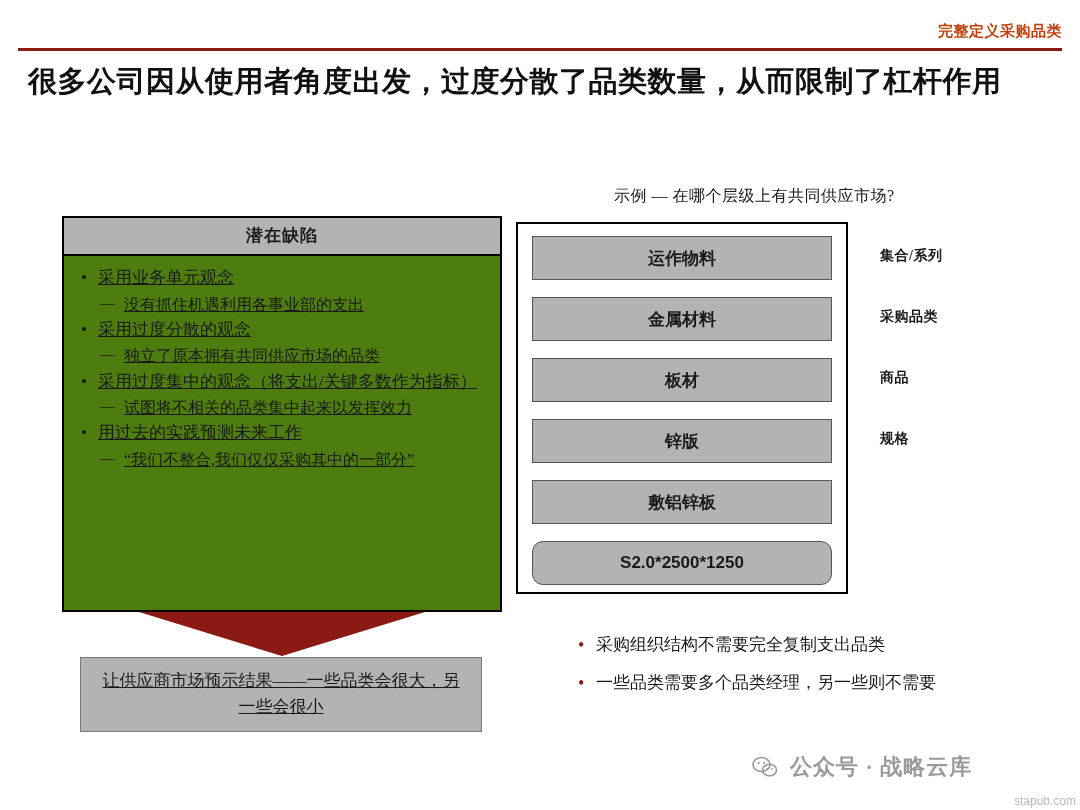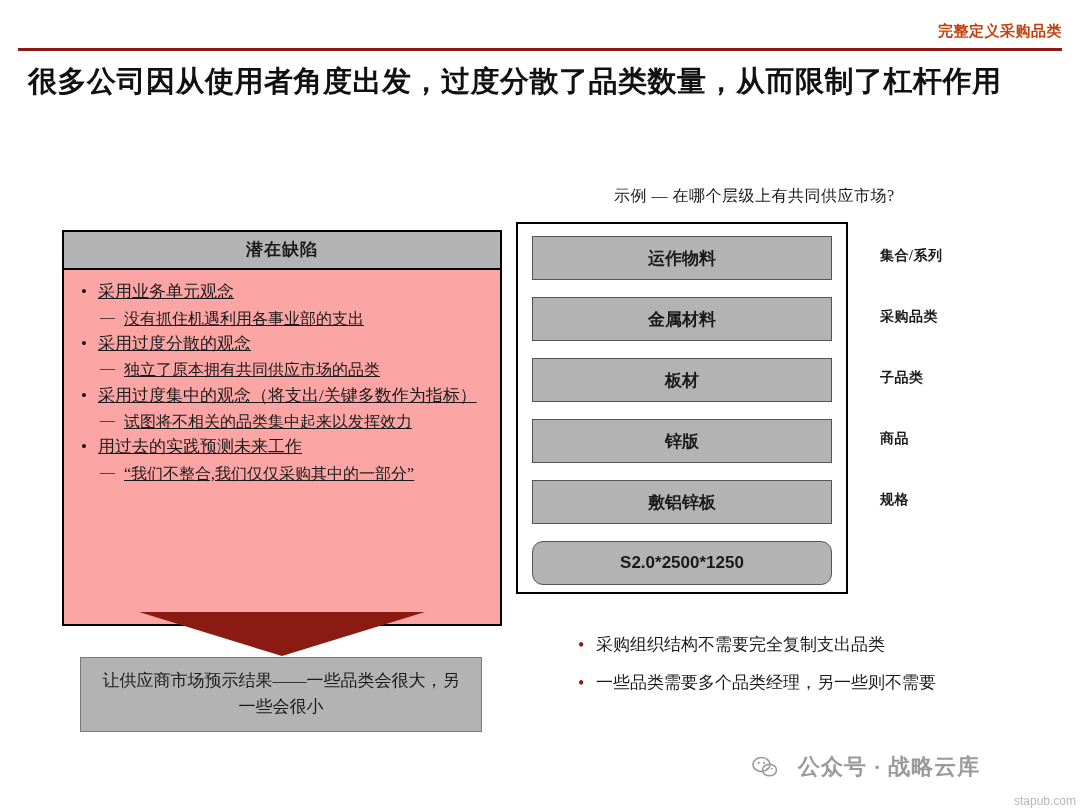--- a/index.html
+++ b/index.html
@@ -45,24 +45,24 @@
     font-weight: bold;
     line-height: 1.35;
     color: #111;
     letter-spacing: 0.5px;
   }
 
   
   .pitfall-box {
     position: absolute;
     left: 62px;
-    top: 230px;
+    top: 216px;
     width: 440px;
     border: 2px solid #000;
-    background: #fca5a5;
+    background: #4d7c0f;
     box-sizing: border-box;
   }
   .pitfall-head {
     background: #b3b3b3;
     border-bottom: 2px solid #000;
     text-align: center;
     font-size: 17px;
     font-weight: bold;
     padding: 6px 0 7px 0;
     letter-spacing: 1px;
@@ -119,20 +119,21 @@
     left: 80px;
     top: 657px;
     width: 402px;
     background: #b3b3b3;
     border: 1px solid #7a7a7a;
     box-sizing: border-box;
     padding: 10px 18px 12px 18px;
     text-align: center;
     font-size: 17px;
     line-height: 1.5;
+    text-decoration: underline;
   }
 
   
   .example-heading {
     position: absolute;
     left: 614px;
     top: 186px;
     font-size: 16px;
     font-weight: normal;
     letter-spacing: 0.5px;
@@ -214,21 +215,21 @@
     font-size: 18px;
   }
 
   
   .watermark {
     position: absolute;
     left: 752px;
     top: 752px;
     display: flex;
     align-items: center;
-    gap: 20px;
+    gap: 12px;
     color: #9a9a9a;
     font-size: 22px;
     font-weight: bold;
     letter-spacing: 1px;
   }
   .wm-logo {
     width: 26px;
     height: 22px;
     position: relative;
   }
@@ -275,21 +276,20 @@
   <div class="hier-row">金属材料</div>
   <div class="hier-row">板材</div>
   <div class="hier-row">锌版</div>
   <div class="hier-row">敷铝锌板</div>
   <div class="hier-row mono">S2.0*2500*1250</div>
 </div>
 
 <div class="hier-labels">
   <div class="hier-label">集合/系列</div>
   <div class="hier-label">采购品类</div>
-  <div class="hier-label">子品类</div>
   <div class="hier-label">商品</div>
   <div class="hier-label">规格</div>
 </div>
 
 <div class="notes">
   <div class="note-item">采购组织结构不需要完全复制支出品类</div>
   <div class="note-item">一些品类需要多个品类经理，另一些则不需要</div>
 </div>
 
 <div class="watermark">

